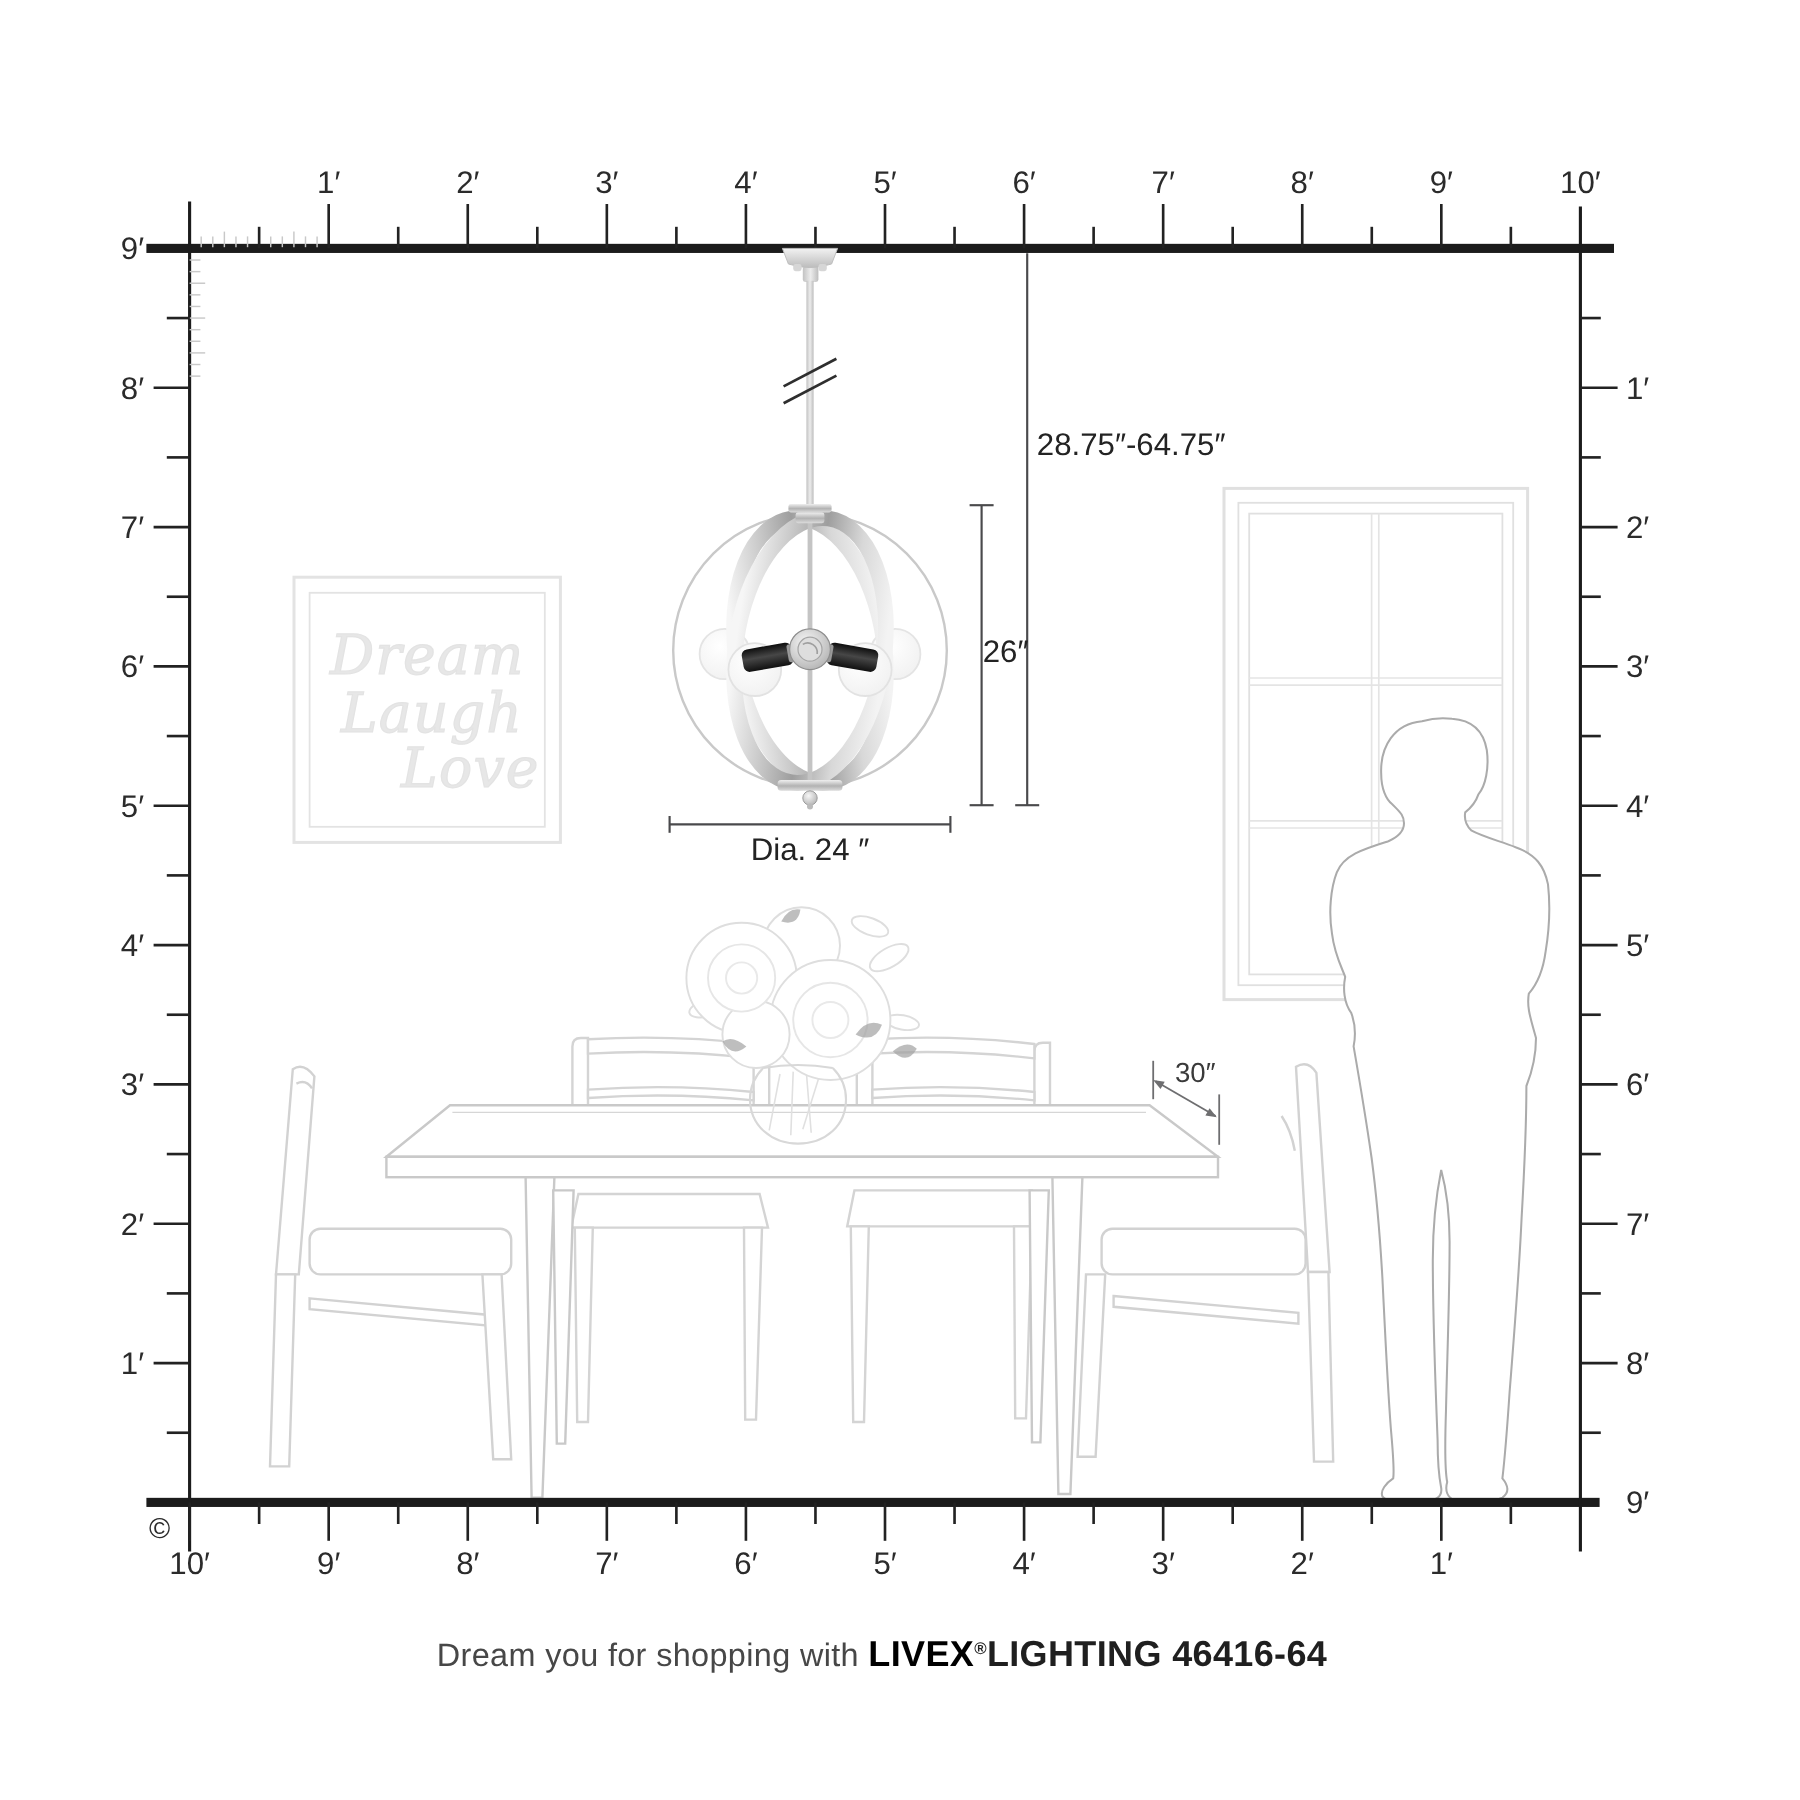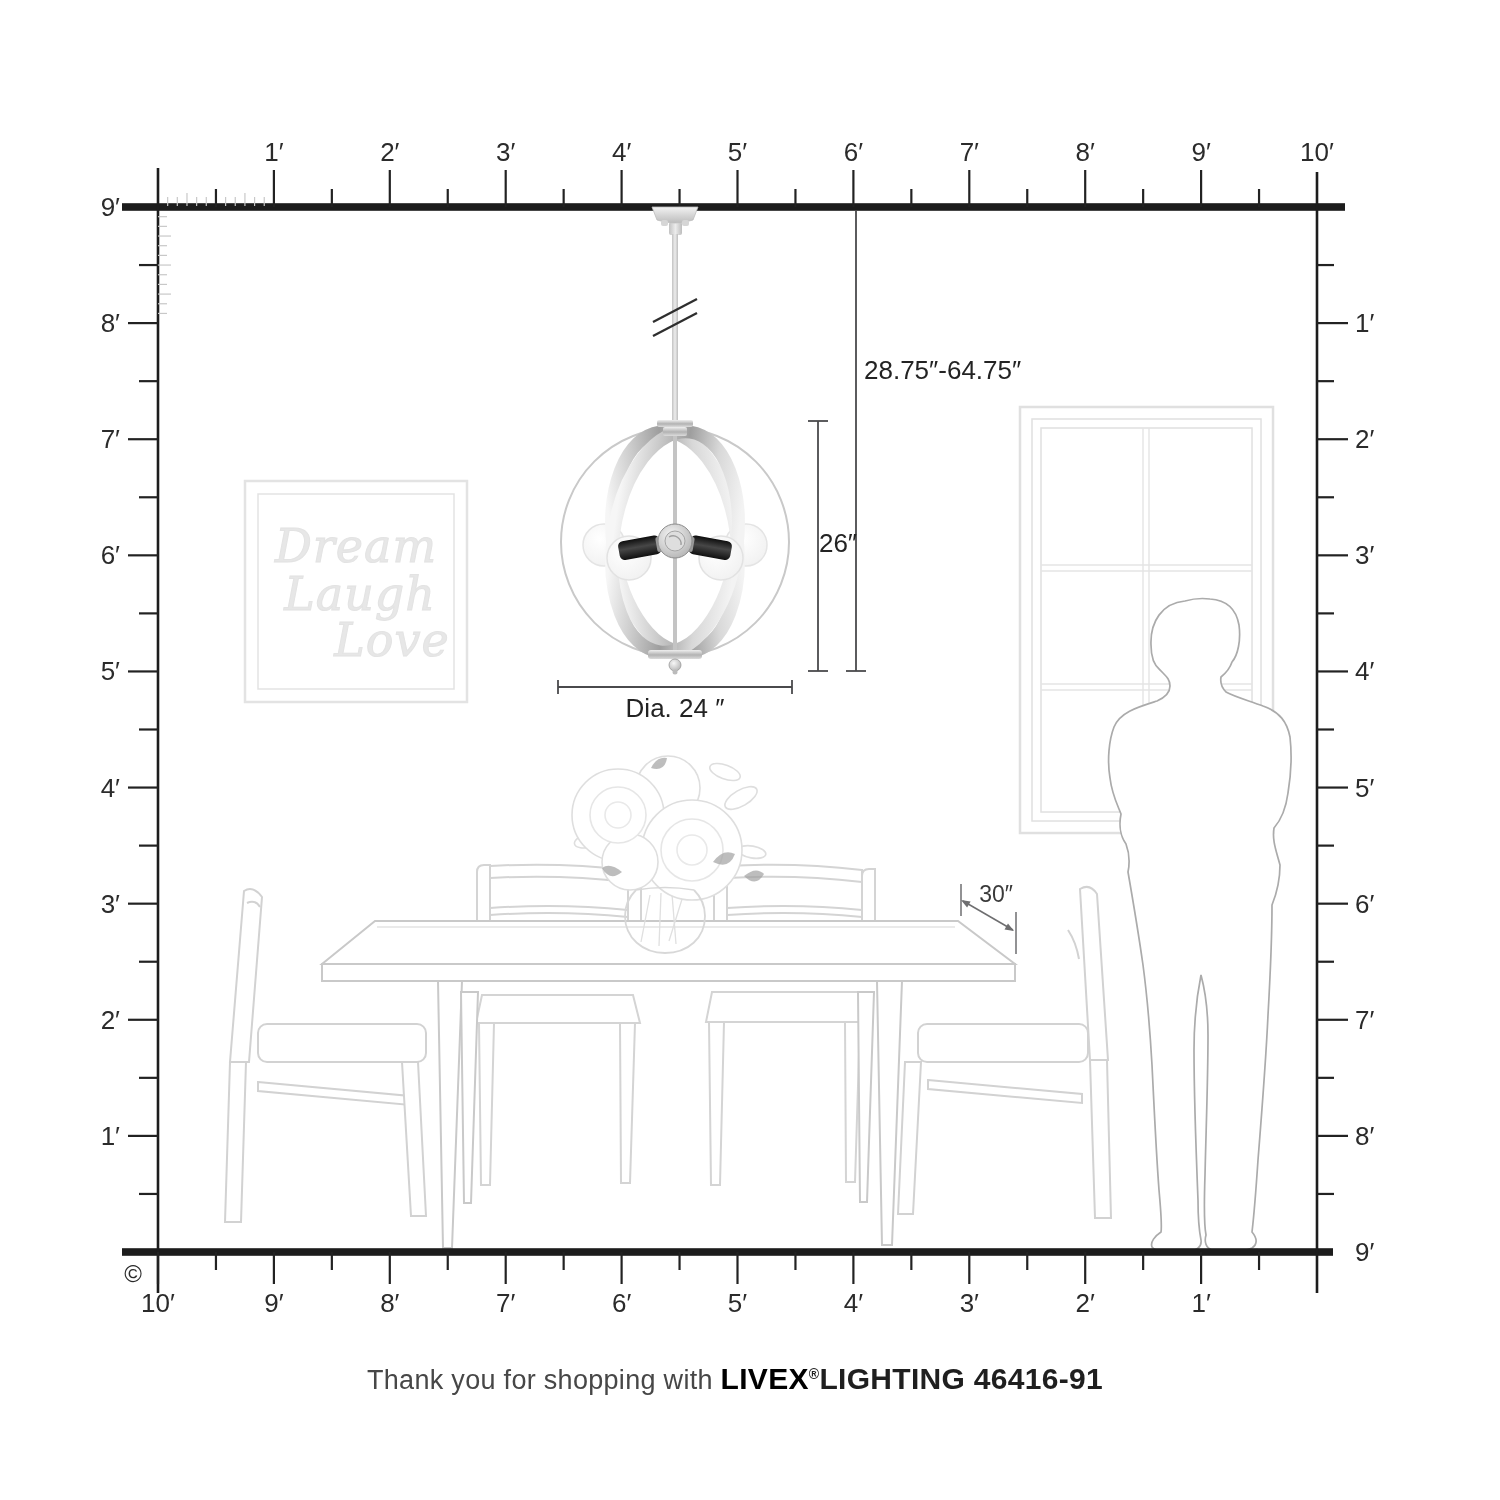--- a/index.html
+++ b/index.html
@@ -404,17 +404,17 @@
       </g>
       <polygon points="961,900 967.1,907.5 970.6,901.5" fill="#6e6e70"></polygon>
       <polygon points="1014,931 1004.5,929.5 1008,923.5" fill="#6e6e70"></polygon>
       <text class="dim-text-small" x="996" y="902" text-anchor="middle">30″</text>
     </g>
   </g>
 </svg>
 
 
 <div id="caption">
-  <span>Thank you for shopping with </span><span class="brand">LIVEX</span><span class="reg">®</span><span class="product">LIGHTING 46416-91</span>
+  <span>Dream you for shopping with </span><span class="brand">LIVEX</span><span class="reg">®</span><span class="product">LIGHTING 46416-64</span>
 </div>
 
 
 
 
 </body></html>

